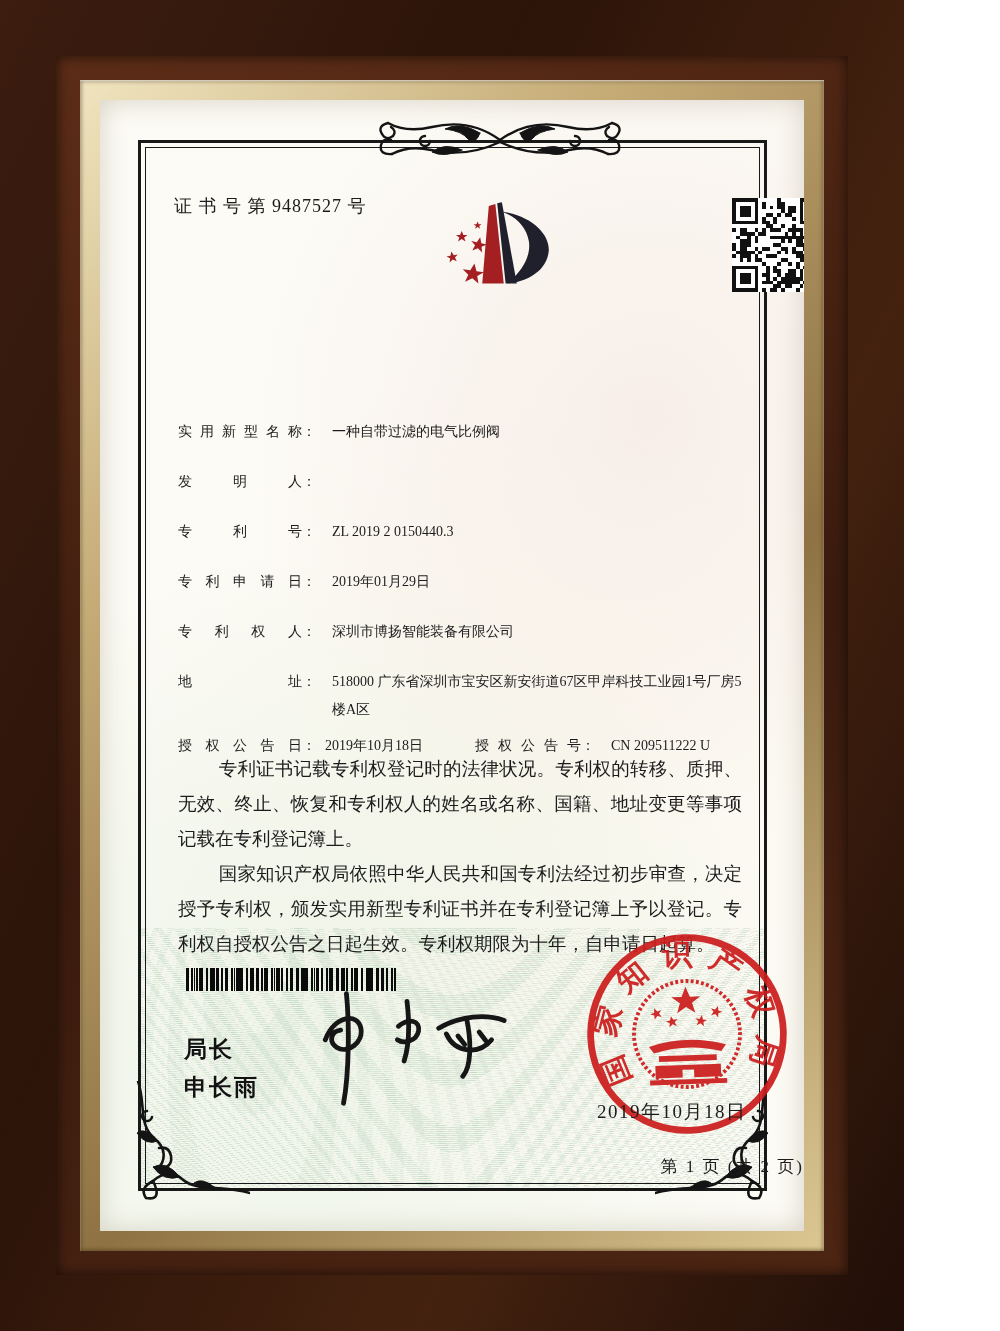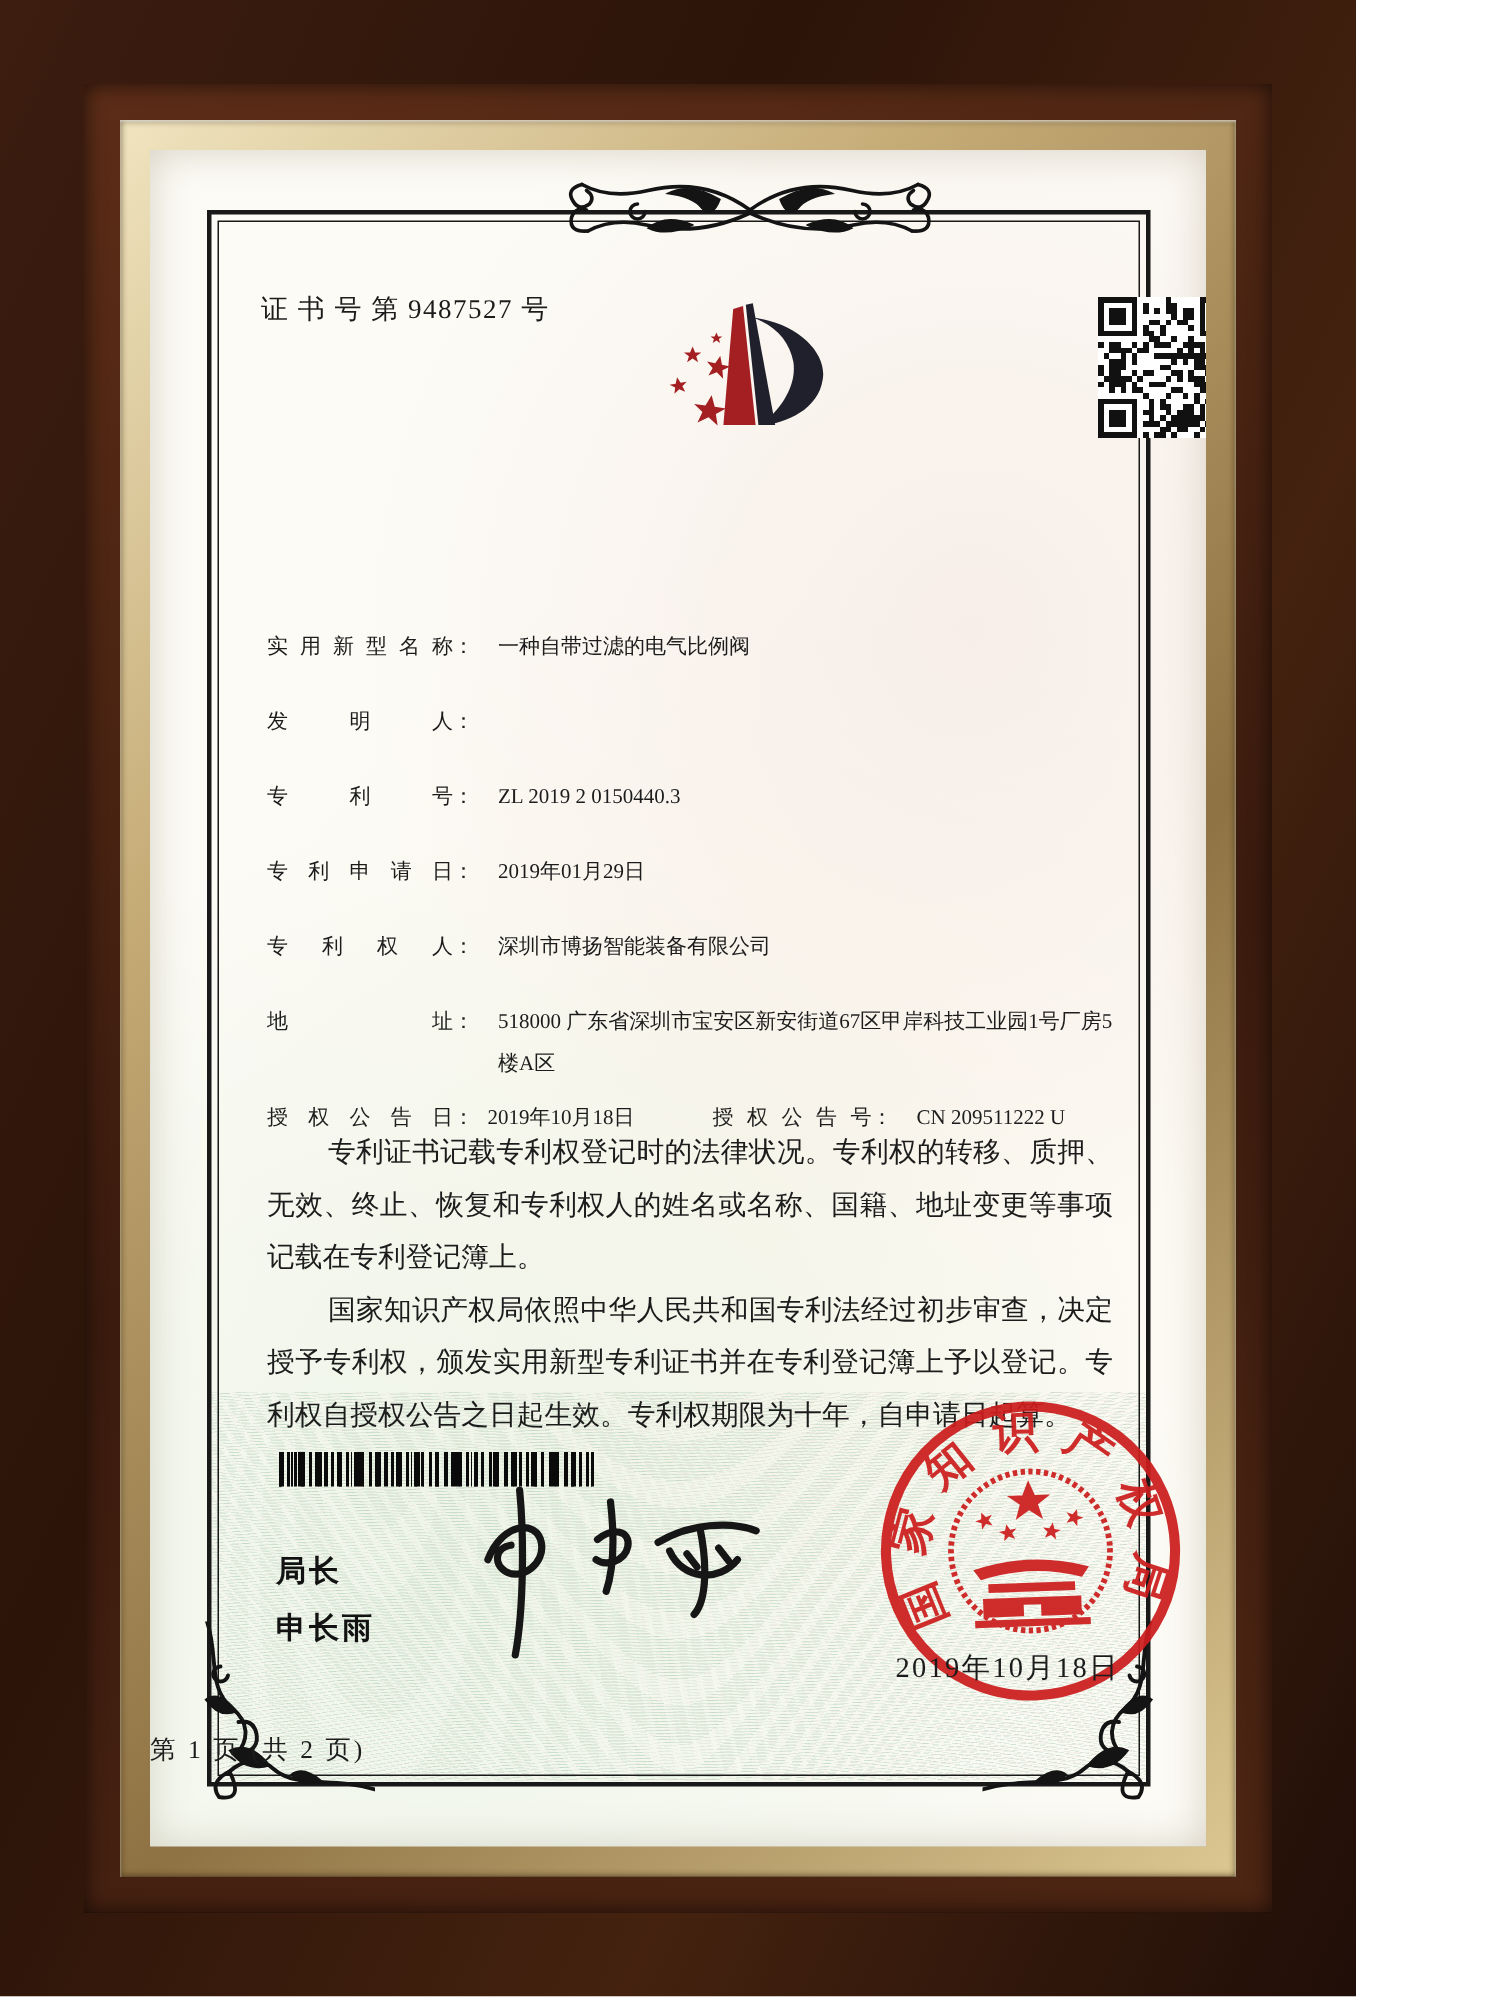--- a/index.html
+++ b/index.html
@@ -79,32 +79,32 @@
 
   
   .barcode { position:absolute; left:86px; top:868px; width:210px; height:23px; z-index:2;
     background:
       repeating-linear-gradient(90deg,#0a0a0a 0 2px,transparent 2px 5px),
       repeating-linear-gradient(90deg,#0a0a0a 0 1px,transparent 1px 8px),
       repeating-linear-gradient(90deg,#0a0a0a 0 3px,transparent 3px 13px);
   }
   .signer { position:absolute; left:84px; z-index:2;
     font-family:"Liberation Sans","DejaVu Sans",sans-serif; font-weight:600;
-    font-size:20px; letter-spacing:2px; color:#121212; }
+    font-size:23px; letter-spacing:2px; color:#121212; }
   .signer-title { top:934px; }
   .signer-name { top:972px; }
   .signature { position:absolute; left:192px; top:884px; z-index:2; }
 
   .seal { position:absolute; left:481px; top:828px; width:212px; height:212px; z-index:2;
     opacity:.93; transform:rotate(-2deg); }
   .seal-date { position:absolute; left:497px; top:999px; z-index:3;
     font-size:19px; letter-spacing:1.5px; color:#1b1b1b; }
 
   .page-footer { position:absolute; left:0; right:0; top:1055px; z-index:2;
-    text-align:left; font-size:17px; letter-spacing:2px; }
+    text-align:right; font-size:17px; letter-spacing:2px; }
 </style>
 </head>
 <body>
 
 <div class="frame">
   <div class="frame-bevel">
     <div class="gold-lip">
       <div class="paper">
 
         <div class="paper-tint"></div>

